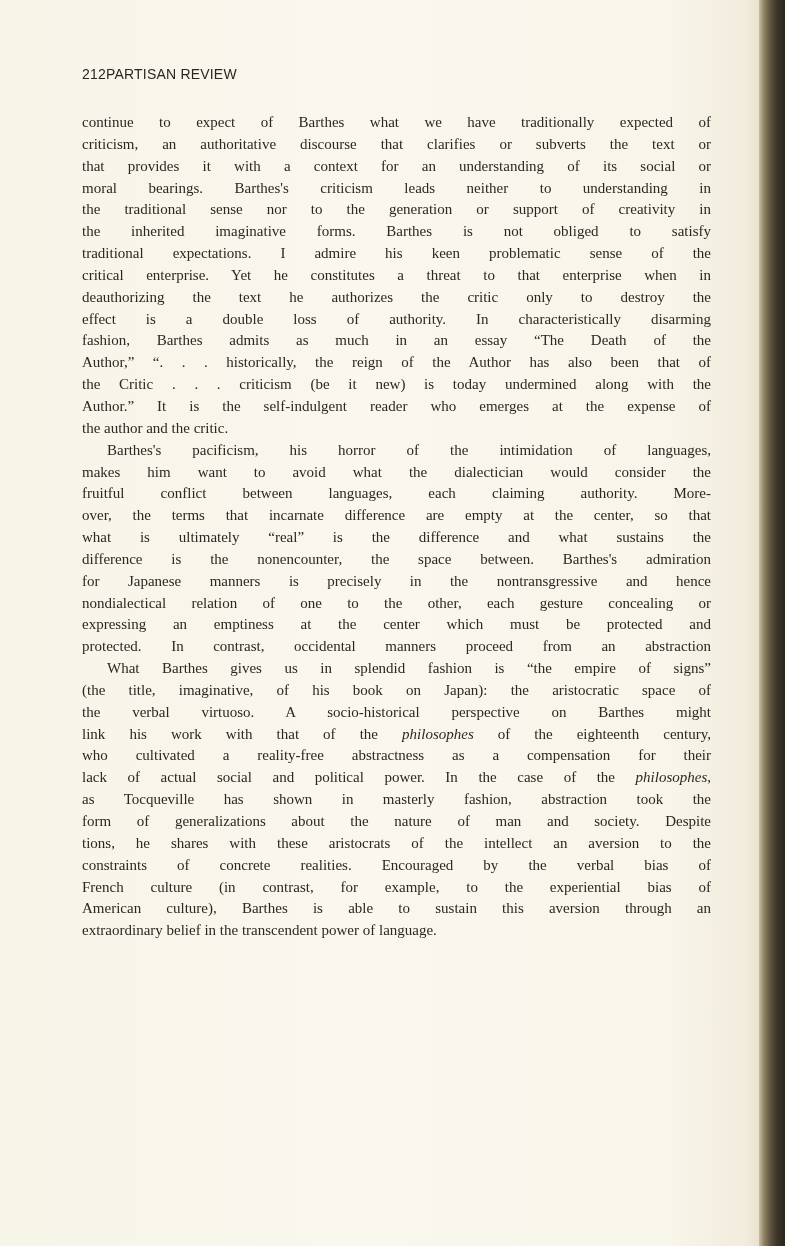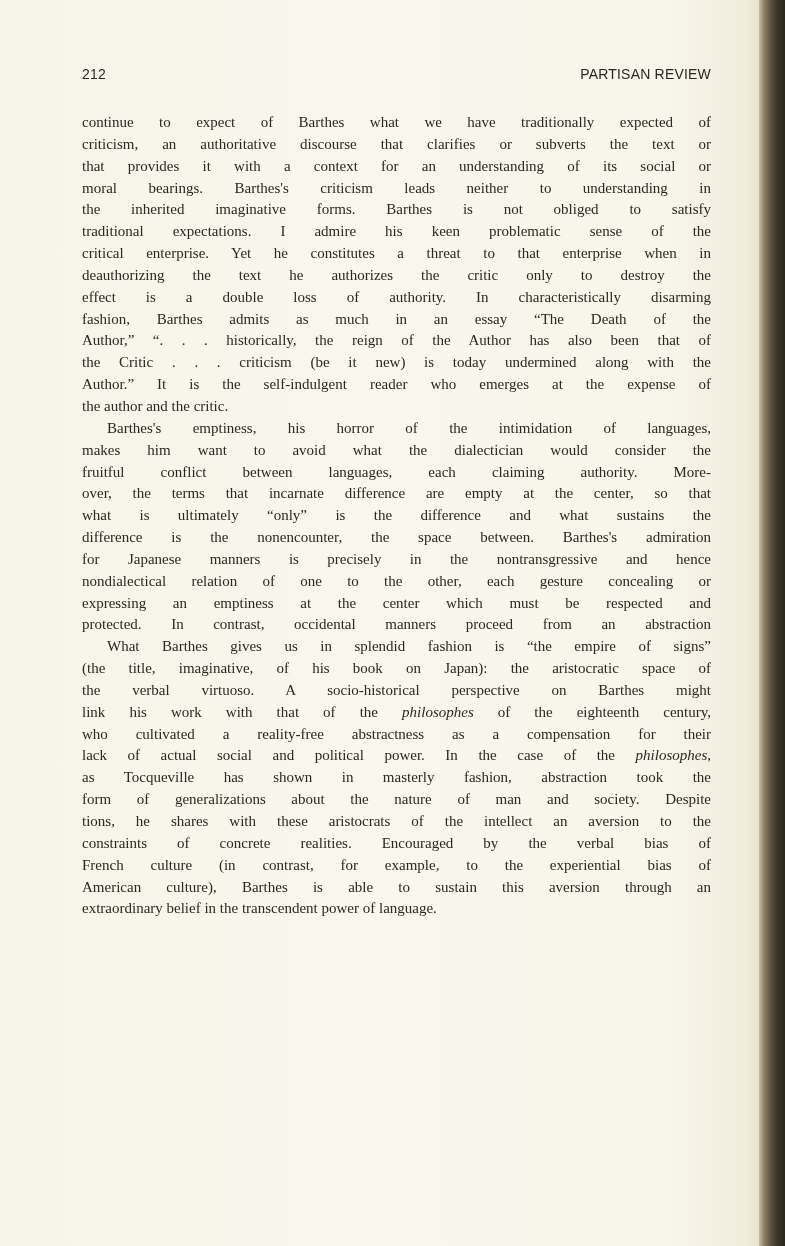--- a/index.html
+++ b/index.html
@@ -15,21 +15,21 @@
   .binding {
     position: absolute; top: 0; right: 0; width: 26px; height: 1246px;
     background: linear-gradient(90deg, #cbbf9f 0%, #8e8064 20%, #5c5240 45%, #3b3427 70%, #2c271e 100%);
   }
   .binding-edge {
     position: absolute; top: 0; right: 24px; width: 2px; height: 1246px;
     background: #6e634c; opacity: 0.6;
   }
   .header {
     position: absolute; top: 66px; left: 82px; width: 629px;
-    display: flex; justify-content: space-between;
+    display: flex; 
     font-family: "Liberation Sans", "DejaVu Sans", sans-serif;
     font-size: 14px; color: #2a2722; letter-spacing: 0.2px;
   }
   .text {
     position: absolute; top: 112px; left: 82px; width: 629px;
     font-size: 15px; line-height: 21.85px; color: #2b2822;
     text-align: justify; hyphens: manual;
   }
   .line {
     display: block; white-space: nowrap; text-align: justify;
@@ -46,41 +46,42 @@
   <div class="header">
     <span>212</span>
     <span>PARTISAN REVIEW</span>
   </div>
   <div class="text" id="body-text">
       <div>
         <span class="line">continue to expect of Barthes what we have traditionally expected of</span>
         <span class="line">criticism, an authoritative discourse that clarifies or subverts the text or</span>
         <span class="line">that provides it with a context for an understanding of its social or</span>
         <span class="line">moral bearings. Barthes's criticism leads neither to understanding in</span>
+        <span class="line">the traditional sense nor to the generation or support of creativity in</span>
         <span class="line">the inherited imaginative forms. Barthes is not obliged to satisfy</span>
         <span class="line">traditional expectations. I admire his keen problematic sense of the</span>
         <span class="line">critical enterprise. Yet he constitutes a threat to that enterprise when in</span>
         <span class="line">deauthorizing the text he authorizes the critic only to destroy the</span>
         <span class="line">effect is a double loss of authority. In characteristically disarming</span>
         <span class="line">fashion, Barthes admits as much in an essay “The Death of the</span>
         <span class="line">Author,” “. . . historically, the reign of the Author has also been that of</span>
         <span class="line">the Critic . . . criticism (be it new) is today undermined along with the</span>
         <span class="line">Author.” It is the self-indulgent reader who emerges at the expense of</span>
         <span class="line last">the author and the critic.</span>
       </div>
       <div>
-        <span class="line indent">Barthes's emptiness, his horror of the intimidation of languages,</span>
+        <span class="line indent">Barthes's pacificism, his horror of the intimidation of languages,</span>
         <span class="line">makes him want to avoid what the dialectician would consider the</span>
         <span class="line">fruitful conflict between languages, each claiming authority. More-</span>
         <span class="line">over, the terms that incarnate difference are empty at the center, so that</span>
-        <span class="line">what is ultimately “only” is the difference and what sustains the</span>
+        <span class="line">what is ultimately “real” is the difference and what sustains the</span>
         <span class="line">difference is the nonencounter, the space between. Barthes's admiration</span>
         <span class="line">for Japanese manners is precisely in the nontransgressive and hence</span>
         <span class="line">nondialectical relation of one to the other, each gesture concealing or</span>
-        <span class="line">expressing an emptiness at the center which must be respected and</span>
+        <span class="line">expressing an emptiness at the center which must be protected and</span>
         <span class="line">protected. In contrast, occidental manners proceed from an abstraction</span>
       </div>
       <div>
         <span class="line indent">What Barthes gives us in splendid fashion is “the empire of signs”</span>
         <span class="line">(the title, imaginative, of his book on Japan): the aristocratic space of</span>
         <span class="line">the verbal virtuoso. A socio-historical perspective on Barthes might</span>
         <span class="line">link his work with that of the <i>philosophes</i> of the eighteenth century,</span>
         <span class="line">who cultivated a reality-free abstractness as a compensation for their</span>
         <span class="line">lack of actual social and political power. In the case of the <i>philosophes</i>,</span>
         <span class="line">as Tocqueville has shown in masterly fashion, abstraction took the</span>

